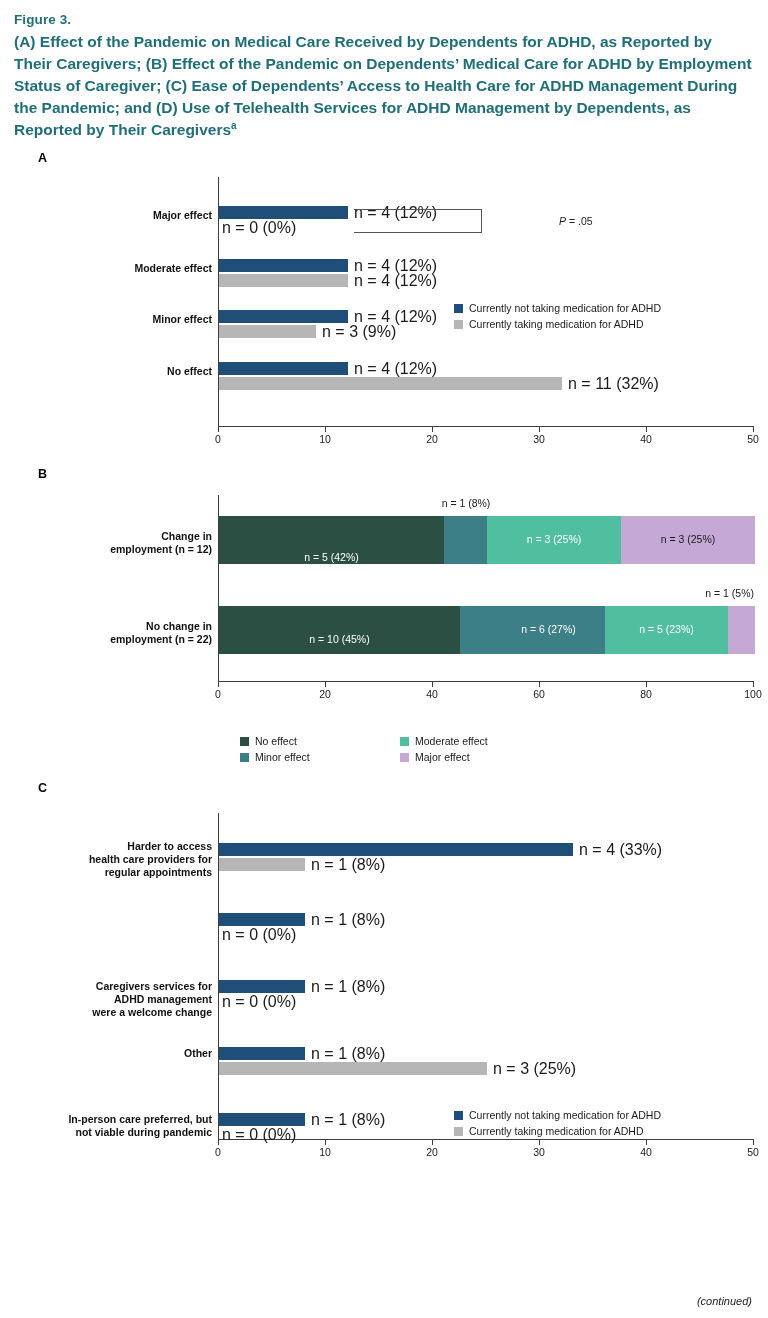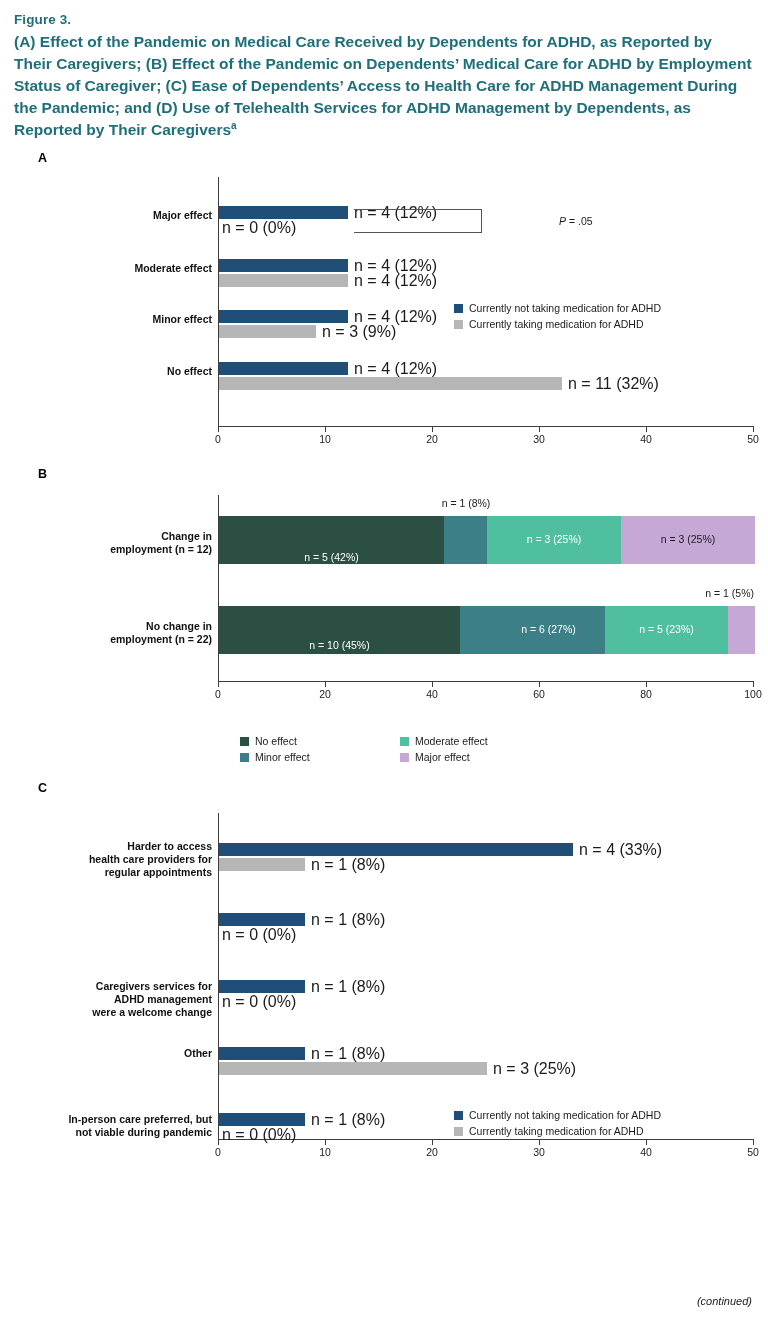--- a/index.html
+++ b/index.html
@@ -234,21 +234,21 @@
       <div class="seg-label" style="left:473px; top:52px; width:134px;">n = 3 (25%)</div>
 
       <div class="bar" style="left:607px; top:35px; width:134px; height:48px; background:#c5a8d6;"></div>
       <div class="seg-label dark" style="left:607px; top:52px; width:134px;">n = 3 (25%)</div>
 
       <div class="cat-label" style="left:44px; top:139px; width:154px;">
         <span>No change in</span><br>
         <span>employment (n = 22)</span>
       </div>
       <div class="bar" style="left:205px; top:125px; width:241px; height:48px; background:#2b4f43;"></div>
-      <div class="seg-label" style="left:205px; top:158px; width:241px;">n = 10 (45%)</div>
+      <div class="seg-label" style="left:205px; top:152px; width:241px;">n = 10 (45%)</div>
 
       <div class="bar" style="left:446px; top:125px; width:145px; height:48px; background:#3c7f86;"></div>
       <div class="seg-label" style="left:446px; top:142px; width:145px;padding-left:16px;">n = 6 (27%)</div>
 
       <div class="bar" style="left:591px; top:125px; width:123px; height:48px; background:#4fbfa0;"></div>
       <div class="seg-label" style="left:591px; top:142px; width:123px;text-align:center;">n = 5 (23%)</div>
 
       <div class="bar" style="left:714px; top:125px; width:27px; height:48px; background:#c5a8d6;"></div>
       <div class="seg-label dark" style="left:648px; top:106px; width:92px; text-align:right;">n = 1 (5%)</div>
 

